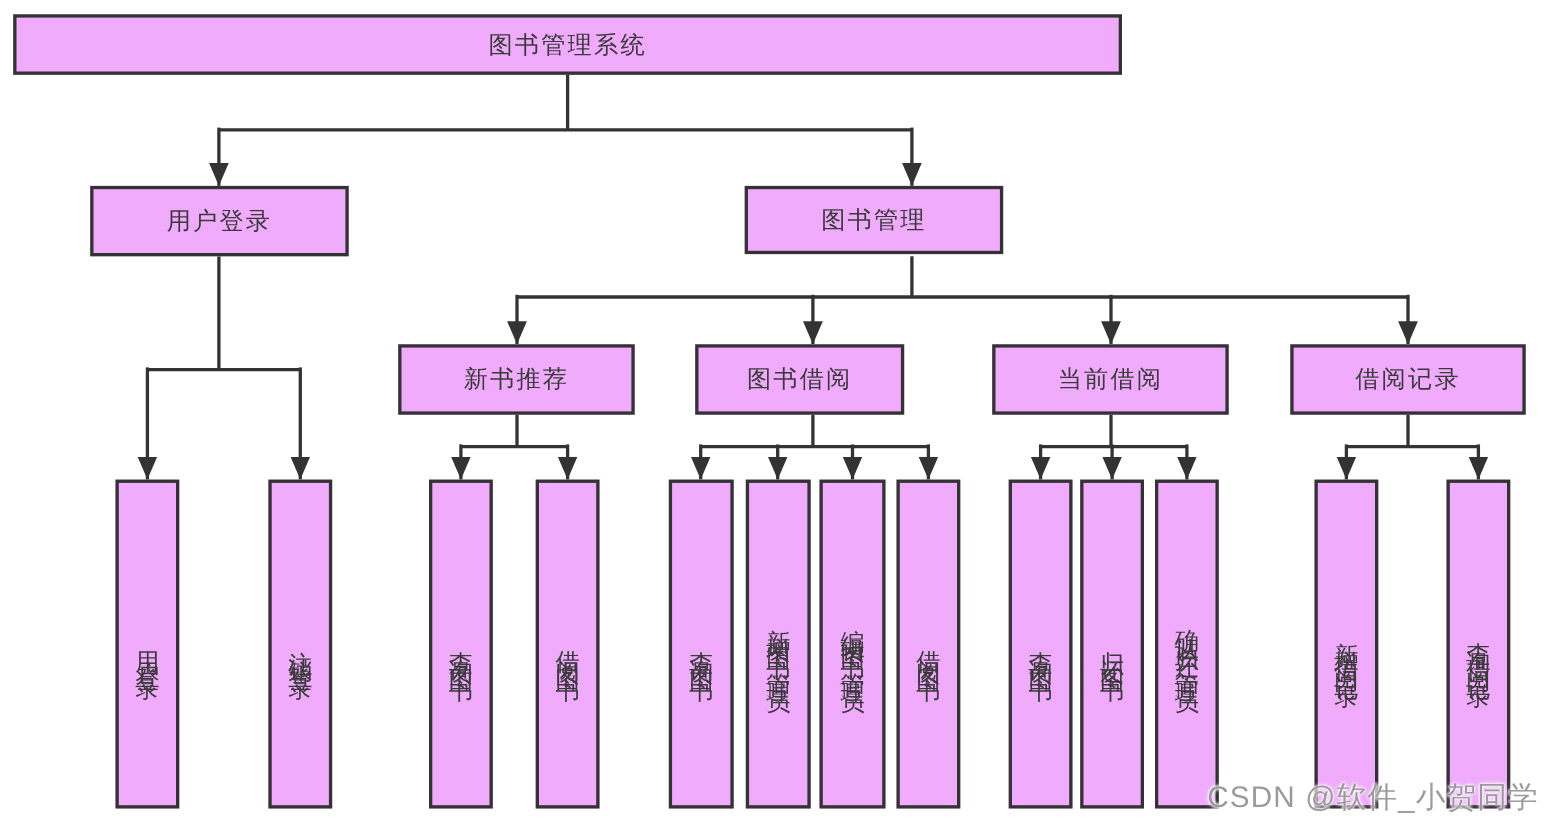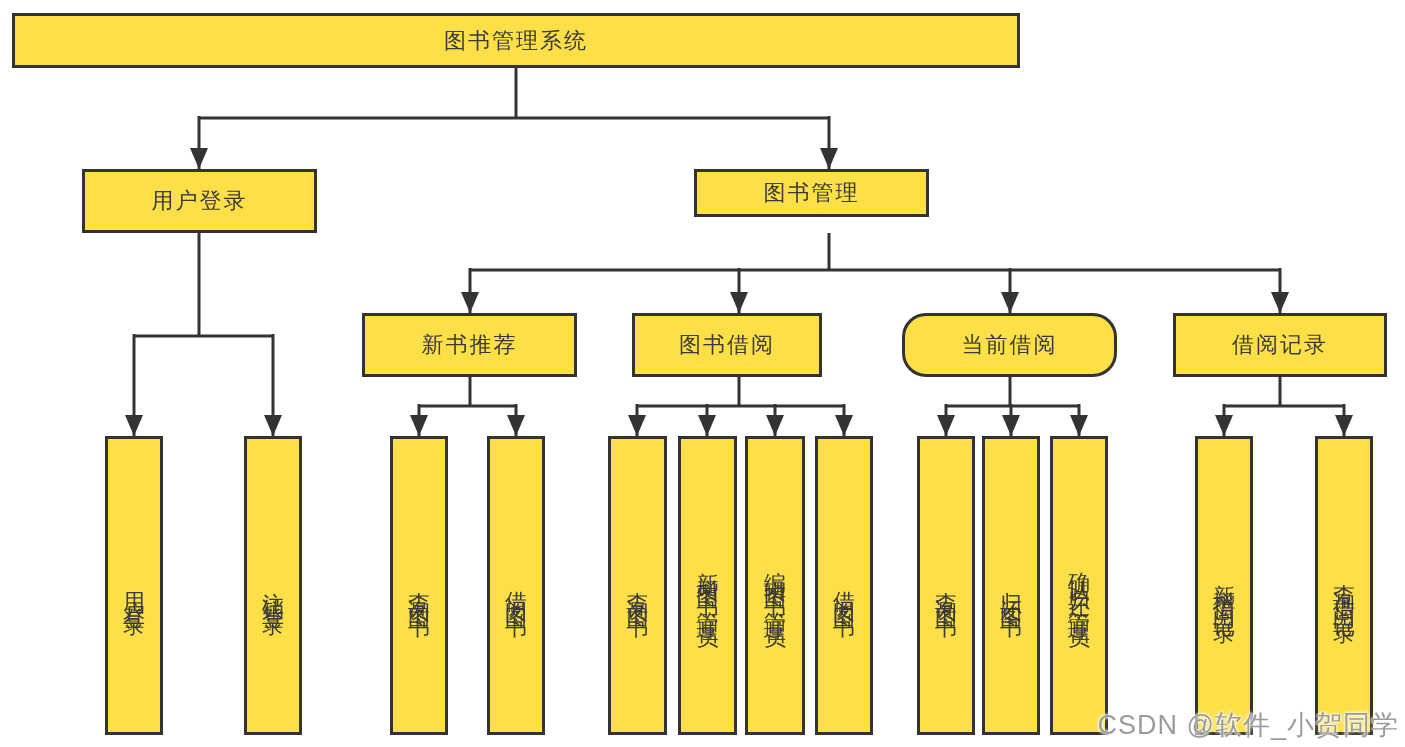--- a/index.html
+++ b/index.html
@@ -23,21 +23,21 @@
     color: var(--line, #333333);
   }
   svg.connectors path.ln, svg.connectors line.ln {
     stroke: currentColor;
     stroke-width: 3;
     fill: none;
   }
   .node {
     position: absolute;
     box-sizing: border-box;
-    background: #fde047;
+    background: #f0abfc;
     border: 3px solid var(--line, #333333);
     display: flex;
     align-items: center;
     justify-content: center;
     z-index: 1;
   }
   .hbox {
     font-size: 22px;
     letter-spacing: 2px;
   }
@@ -116,31 +116,31 @@
     <line class="ln" x1="1344" y1="404" x2="1344" y2="436" marker-end="url(#arw)"></line>
   </svg>
 
   <div class="node hbox" style="left:12px; top:13px; width:1008px; height:55px;">
     <span>图书管理系统</span>
   </div>
 
   <div class="node hbox" style="left:82px; top:169px; width:235px; height:64px;">
     <span>用户登录</span>
   </div>
-  <div class="node hbox" style="left:694px; top:169px; width:235px; height:48px;font-family:Liberation Serif, serif;">
+  <div class="node hbox" style="left:677px; top:169px; width:235px; height:62px;font-family:Liberation Serif, serif;">
     <span>图书管理</span>
   </div>
 
   <div class="node hbox" style="left:362px; top:313px; width:215px; height:64px;">
     <span>新书推荐</span>
   </div>
   <div class="node hbox" style="left:632px; top:313px; width:190px; height:64px;">
     <span>图书借阅</span>
   </div>
-  <div class="node hbox" style="left:902px; top:313px; width:215px; height:64px;border-radius:24px;">
+  <div class="node hbox" style="left:902px; top:313px; width:215px; height:64px;">
     <span>当前借阅</span>
   </div>
   <div class="node hbox" style="left:1173px; top:313px; width:214px; height:64px;">
     <span>借阅记录</span>
   </div>
 
   <div class="node vbox" style="left:105px; top:436px; width:58px; height:299px;">
     <span class="vtxt">用户登录</span>
   </div>
   <div class="node vbox" style="left:244px; top:436px; width:58px; height:299px;">

